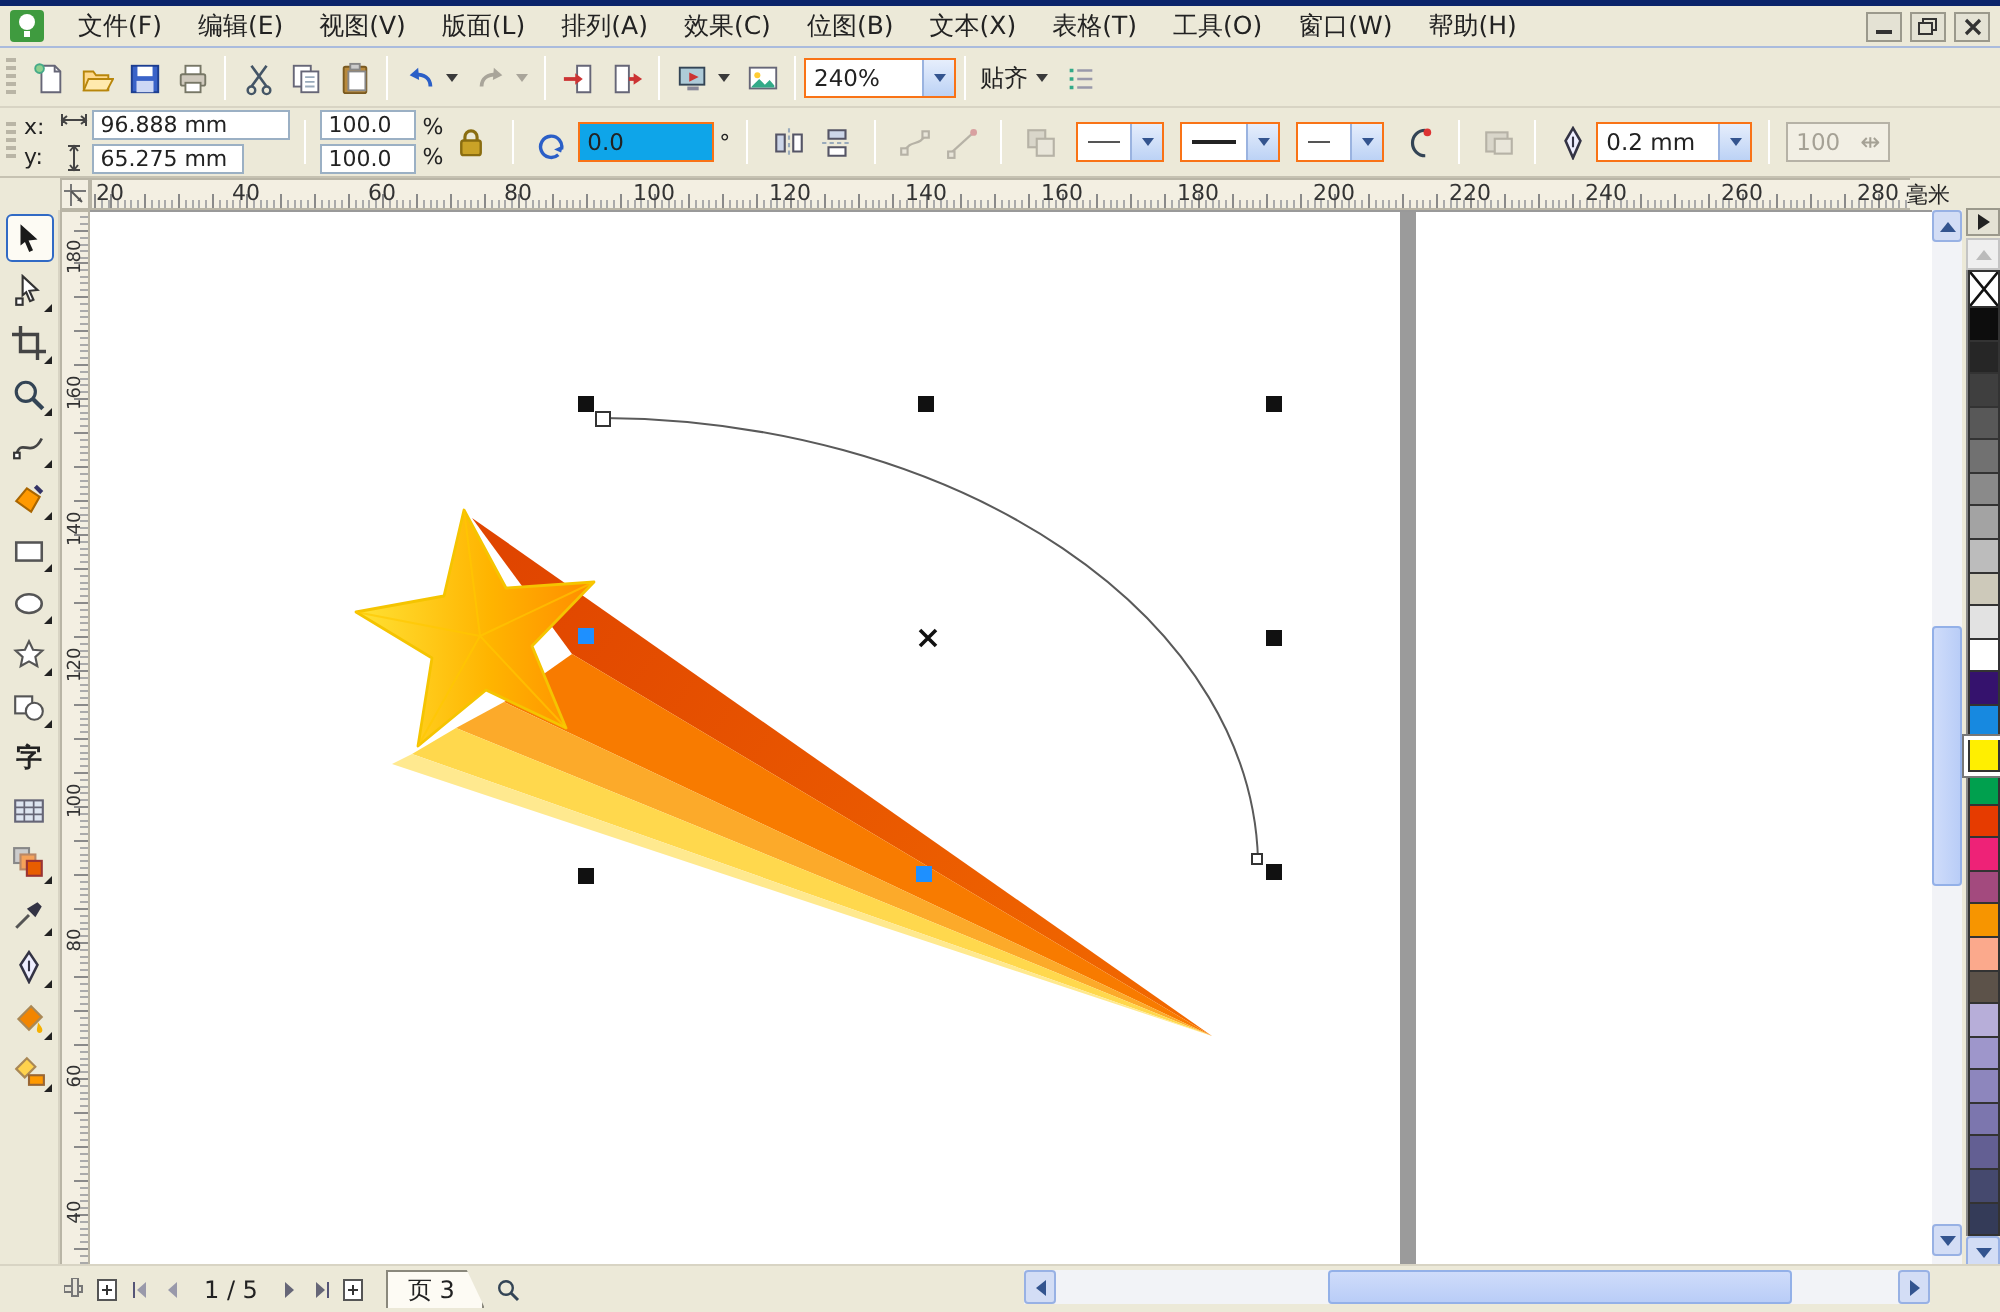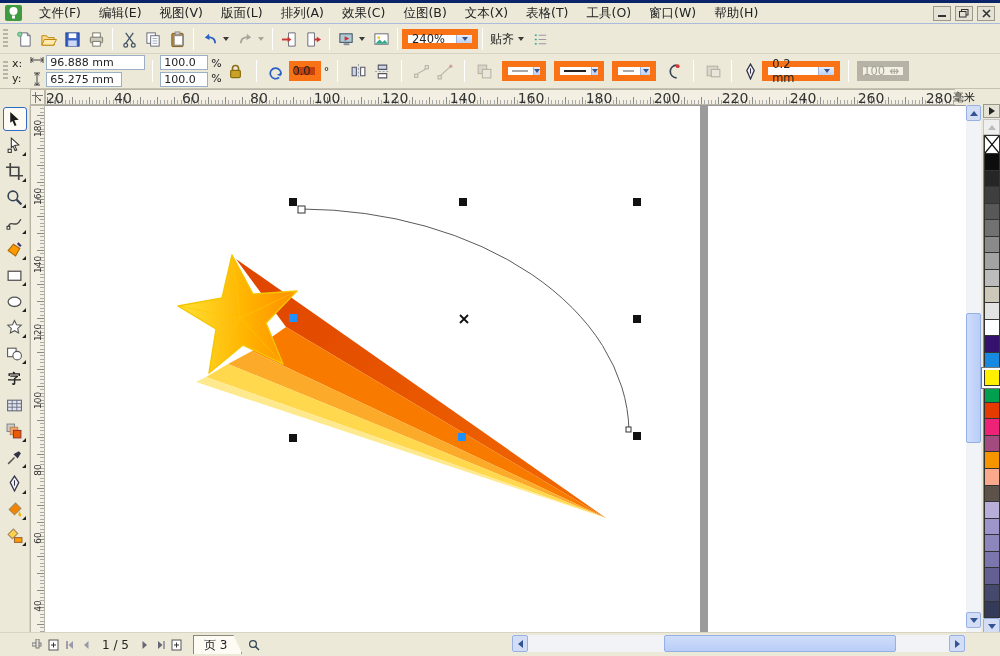--- a/index.html
+++ b/index.html
@@ -24,21 +24,21 @@
   #stdbar { left:0; top:25px; width:1000px; height:29px; border-bottom:1px solid #d8d4c4; }
   #propbar { left:0; top:54px; width:1000px; height:35px; border-bottom:1px solid #c6c2b2; }
   .grip { width:5px; height:20px; margin:0 4px 0 3px;
     background:repeating-linear-gradient(to bottom,#b9b5a6 0 2px,transparent 2px 4px); }
   .tbtn { width:24px; height:22px; display:flex; align-items:center; justify-content:center; }
   .tbtn svg { width:17px; height:17px; }
   .sep { width:1px; height:22px; background:#c9c5b5; border-right:1px solid #fff; margin:0 4px; }
   .ddarrow { width:0; height:0; border-left:3.5px solid transparent; border-right:3.5px solid transparent;
     border-top:4px solid #3a3a3a; margin:0 4px 0 1px; }
   .ddarrow.gray { border-top-color:#a9a59a; }
-  .combo { height:20px; background:#fff; border:6px solid #f97316; display:flex; align-items:center;justify-content:flex-end; }
+  .combo { height:20px; background:#fff; border:1px solid #f97316; display:flex; align-items:center;justify-content:flex-end; }
   .combo .val { flex:1; padding:0 4px; font-size:11.5px; }
   .combo-btn { width:16px; height:100%; background:linear-gradient(#e6eefc,#bcd2f5);
     border-left:1px solid #9ab3e0; display:flex; align-items:center; justify-content:center; }
   .combo-btn:after { content:""; width:0; height:0; border-left:3.5px solid transparent;
     border-right:3.5px solid transparent; border-top:4px solid #33548f; }
 
   
   .field { height:15px; background:#fff; border:1px solid #9bb0c4; font-size:11px;
     padding:0 3px; display:flex; align-items:center; }
   .pcol { display:flex; flex-direction:column; gap:2px; }
@@ -47,21 +47,21 @@
   .graytxt { color:#a5a195; }
 
   
   #hruler { left:45px; top:89px; width:910px; height:16px; background:#f3efe2;
     border:1px solid #b9b5a6; border-right:none;
     background-image:
       repeating-linear-gradient(to right,#8a8a8a 0 1px,transparent 1px 17px),
       repeating-linear-gradient(to right,#aaa 0 1px,transparent 1px 3.4px);
     background-size:100% 7px,100% 4px; background-position:9px bottom,9px bottom;
     background-repeat:repeat-x; }
-  .hrlabel { position:absolute; top:0; transform:translateX(-50%); font-size:14px; color:#333; }
+  .hrlabel { position:absolute; top:0; transform:translateX(-50%); font-size:11px; color:#333; }
   #rulunit { left:953px; top:89px; width:30px; height:16px; font-size:11px; color:#222;
     display:flex; align-items:center; }
   #rulercorner { left:30px; top:89px; width:15px; height:16px; background:#f3efe2;
     border:1px solid #b9b5a6; display:flex; align-items:center; justify-content:center; }
   #vruler { left:30px; top:105px; width:15px; height:527px; background:#f3efe2;
     border:1px solid #b9b5a6; border-bottom:none;
     background-image:
       repeating-linear-gradient(to bottom,#8a8a8a 0 1px,transparent 1px 17px),
       repeating-linear-gradient(to bottom,#aaa 0 1px,transparent 1px 3.4px);
     background-size:7px 100%,4px 100%; background-position:right 25px,right 25px;
@@ -304,21 +304,21 @@
           <path d="M4.5 6V4.5a2.5 2.5 0 015 0V6" fill="none" stroke="#8a6d10" stroke-width="1.3"></path>
         </svg>
       </span>
     <span class="sep" style="margin:0 8px"></span>
     <span class="tbtn">
         <svg viewBox="0 0 16 16">
           <path d="M12 11a5 5 0 10-1.5 2.5" fill="none" stroke="#2b5fc7" stroke-width="1.6"></path>
           <path d="M12.8 9l-1 3.5L8.5 11z" fill="#2b5fc7"></path>
         </svg>
       </span>
-    <span class="combo" style="width:32px;background:#c2410c">
+    <span class="combo" style="width:68px;background:#0ea5e9">
       <span class="val">0.0</span>
     </span>
     <span class="plabel" style="margin-left:3px">°</span>
     <span class="sep" style="margin:0 8px"></span>
     <span class="tbtn">
         <svg viewBox="0 0 16 16">
           <path d="M8 1v14" stroke="#9ab" stroke-dasharray="2 1.5"></path>
           <path d="M6 4H2v8h4z" fill="#cdd6e8" stroke="#556"></path>
           <path d="M10 4h4v8h-4z" fill="#fff" stroke="#556"></path>
         </svg>

